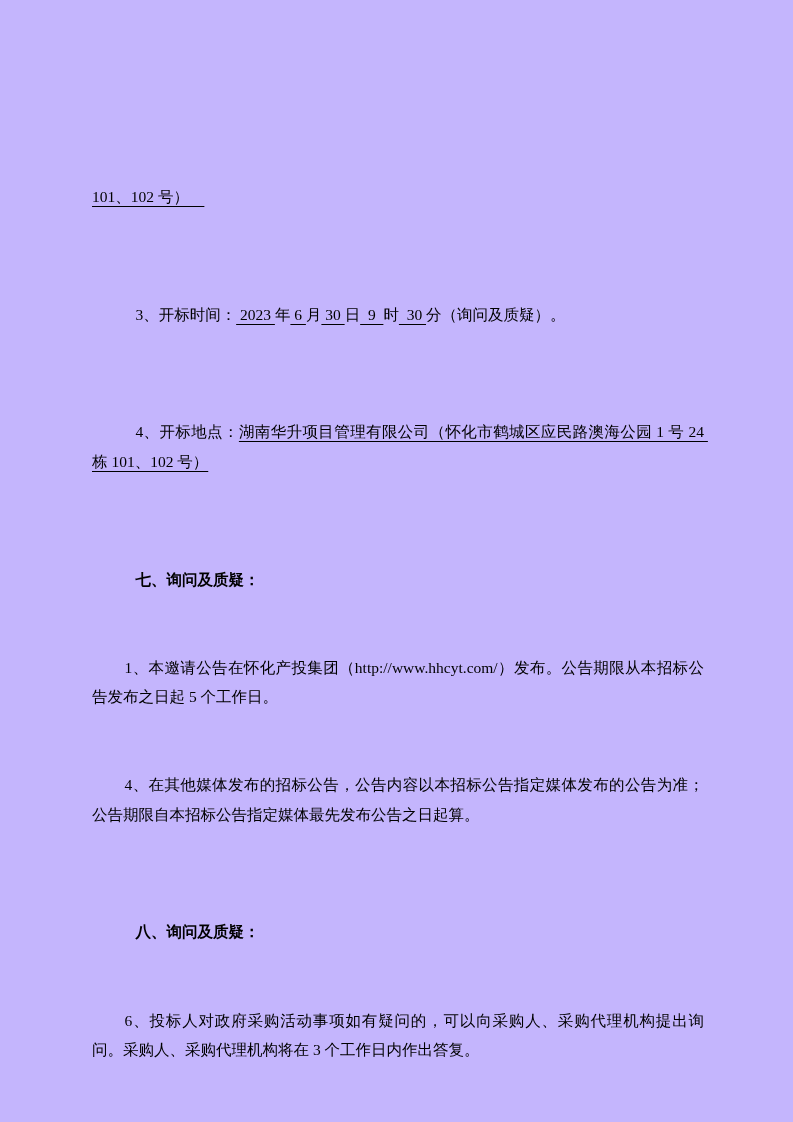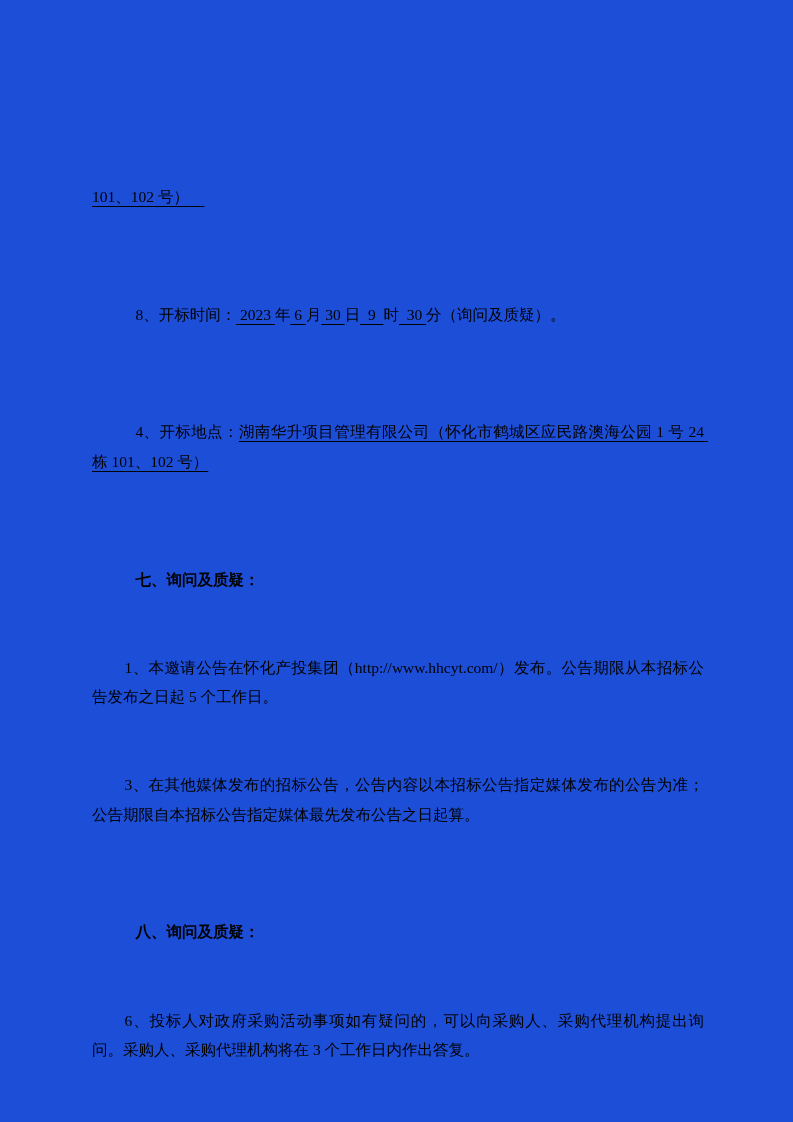--- a/index.html
+++ b/index.html
@@ -4,21 +4,21 @@
 <style>
   html, body {
     margin: 0;
     padding: 0;
     background: #ffffff;
   }
   .page {
     position: relative;
     width: 793px;
     height: 1122px;
-    background: #1d4ed8;
+    background: #c4b5fd;
     overflow: hidden;
     font-family: "Liberation Serif", "DejaVu Serif", serif;
     color: #000000;
   }
   .content {
     position: absolute;
     left: 92px;
     top: 94px;
     width: 612px;
     font-size: 15.5px;
@@ -37,27 +37,27 @@
   .u       { text-decoration: underline; text-underline-offset: 4px; }
 </style>
 </head>
 <body>
 
 <div class="page">
   <div class="content">
 
     <p class="line carry"><span class="u">101、102 号）　</span></p>
 
-    <p class="line p-item"><span>8、开标时间：</span><span class="u"> 2023 </span><span>年</span><span class="u"> 6 </span><span>月</span><span class="u"> 30 </span><span>日</span><span class="u">  9  </span><span>时</span><span class="u">  30 </span><span>分</span><span>（询问及质疑）。</span></p>
+    <p class="line p-item"><span>3、开标时间：</span><span class="u"> 2023 </span><span>年</span><span class="u"> 6 </span><span>月</span><span class="u"> 30 </span><span>日</span><span class="u">  9  </span><span>时</span><span class="u">  30 </span><span>分</span><span>（询问及质疑）。</span></p>
 
     <p class="line p-item"><span>4、开标地点：</span><span class="u">湖南华升项目管理有限公司（怀化市鹤城区应民路澳海公园 1 号 24 栋 101、102 号）</span></p>
 
     <p class="line hd">七、询问及质疑：</p>
     <p class="line p-num">1、本邀请公告在怀化产投集团（http://www.hhcyt.com/）发布。公告期限从本招标公告发布之日起 5 个工作日。</p>
-    <p class="line p-num">3、在其他媒体发布的招标公告，公告内容以本招标公告指定媒体发布的公告为准；公告期限自本招标公告指定媒体最先发布公告之日起算。</p>
+    <p class="line p-num">4、在其他媒体发布的招标公告，公告内容以本招标公告指定媒体发布的公告为准；公告期限自本招标公告指定媒体最先发布公告之日起算。</p>
 
     <p class="line hd">八、询问及质疑：</p>
     <p class="line p-num">6、投标人对政府采购活动事项如有疑问的，可以向采购人、采购代理机构提出询问。采购人、采购代理机构将在 3 个工作日内作出答复。</p>
     
 
     
     
 
     
 

